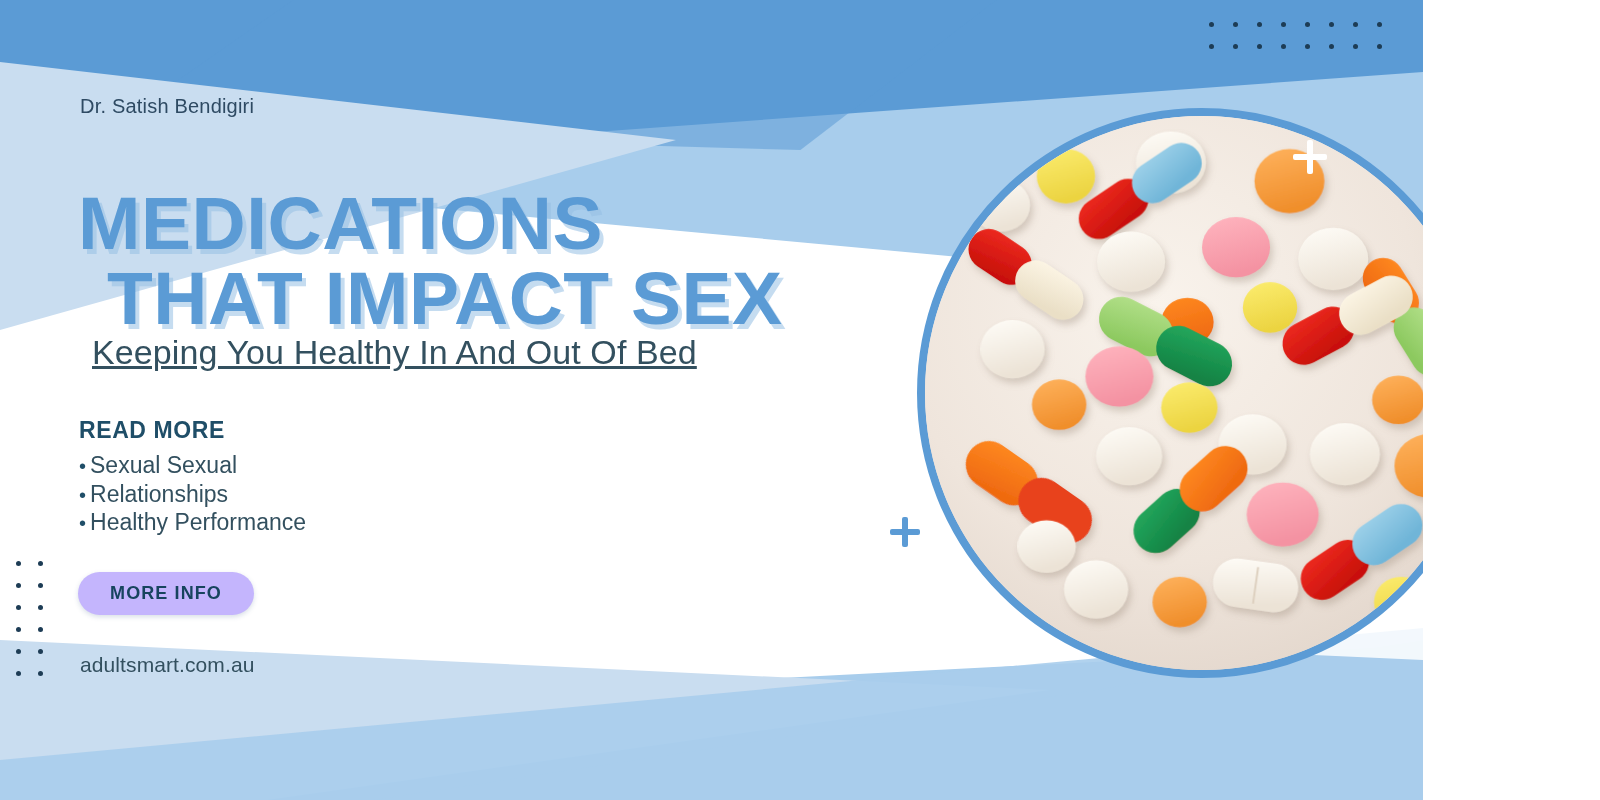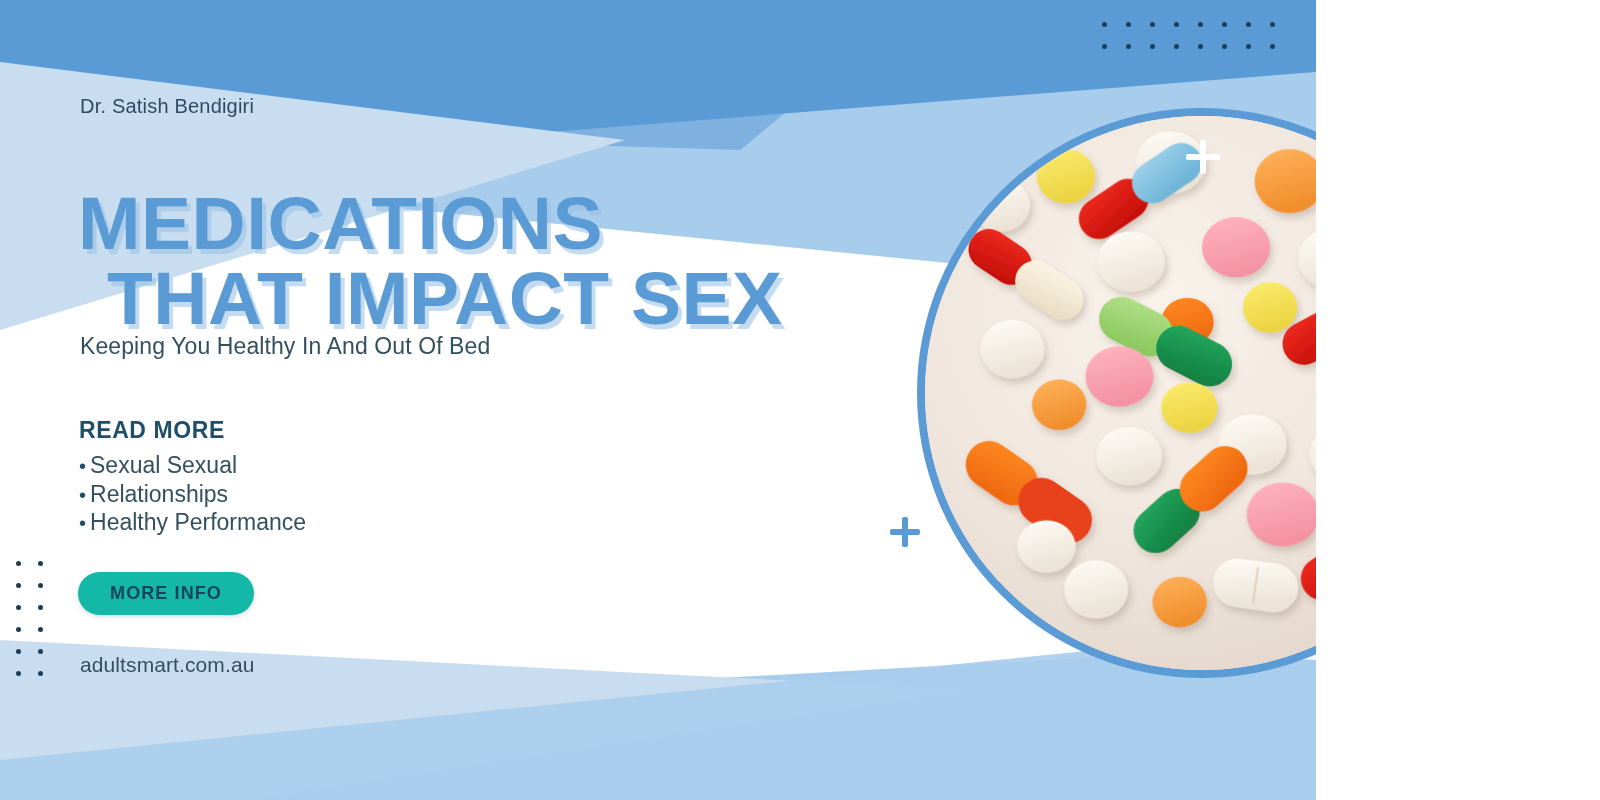--- a/index.html
+++ b/index.html
@@ -2,21 +2,21 @@
 <html><head>
 <meta charset="utf-8">
 <style>
   html, body {
     margin: 0;
     padding: 0;
     background: #ffffff;
   }
   #banner {
     position: relative;
-    width: 1316px;
+    width: 1423px;
     height: 800px;
     overflow: hidden;
     background: #ffffff;
     font-family: "Liberation Sans", sans-serif;
   }
 
   
   .bg-layer {
     position: absolute;
     inset: 0;
@@ -55,25 +55,26 @@
     letter-spacing: 0.5px;
     color: #5b9bd5;
     text-shadow: 4px 5px 0 rgba(150,192,228,0.55);
     white-space: nowrap;
   }
   .headline .l2 { display:block;margin-left:29px; }
 
   .subtitle {
     position: absolute;
     top: 333px;
-    left: 2px;
-    font-size: 23px;
+    left: 14px;
+    font-size: 34px;
     color: #33505f;
     letter-spacing: 0.1px;
     white-space: nowrap;
+    text-decoration: underline;
   }
 
   .readmore-title {
     position: absolute;
     top: 417px;
     left: 1px;
     font-size: 23px;
     font-weight: bold;
     letter-spacing: 0.6px;
     color: #1f4e68;
@@ -96,21 +97,21 @@
   .bullets li .dot { color: #1f4e68; font-size: 20px; padding-right: 4px; }
 
   .cta {
     position: absolute;
     top: 572px;
     left: 0px;
     width: 176px;
     height: 43px;
     border: none;
     border-radius: 22px;
-    background: #14b8a6;
+    background: #c4b5fd;
     color: #17445e;
     font-family: "Liberation Sans", sans-serif;
     font-size: 18px;
     font-weight: bold;
     letter-spacing: 1.1px;
     cursor: pointer;
     box-shadow: 0 2px 5px rgba(40,80,120,0.18);
   }
 
   .weburl {

